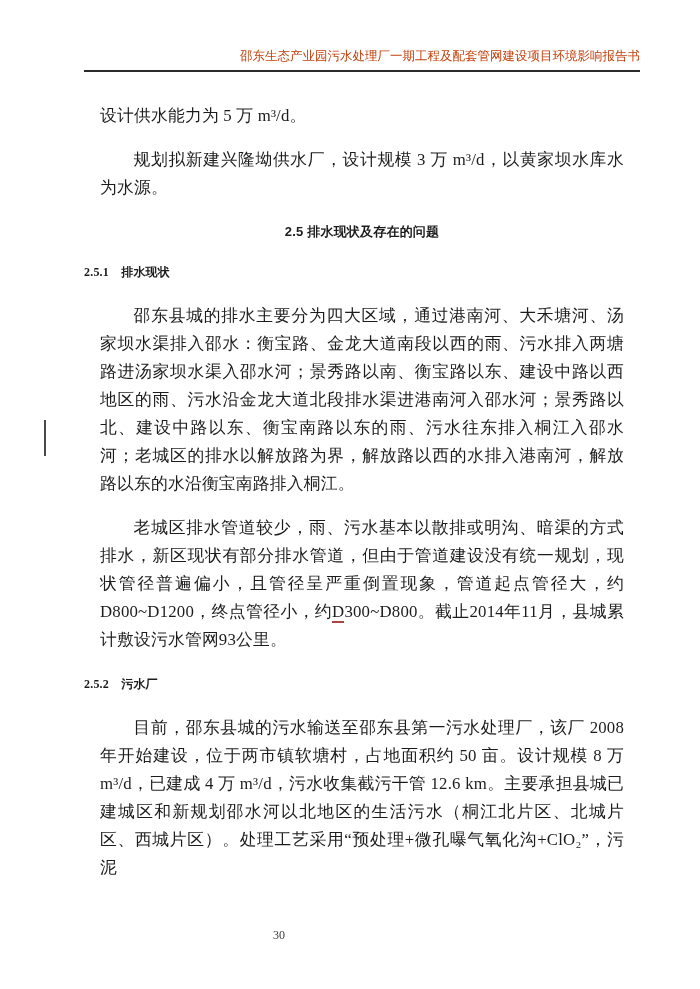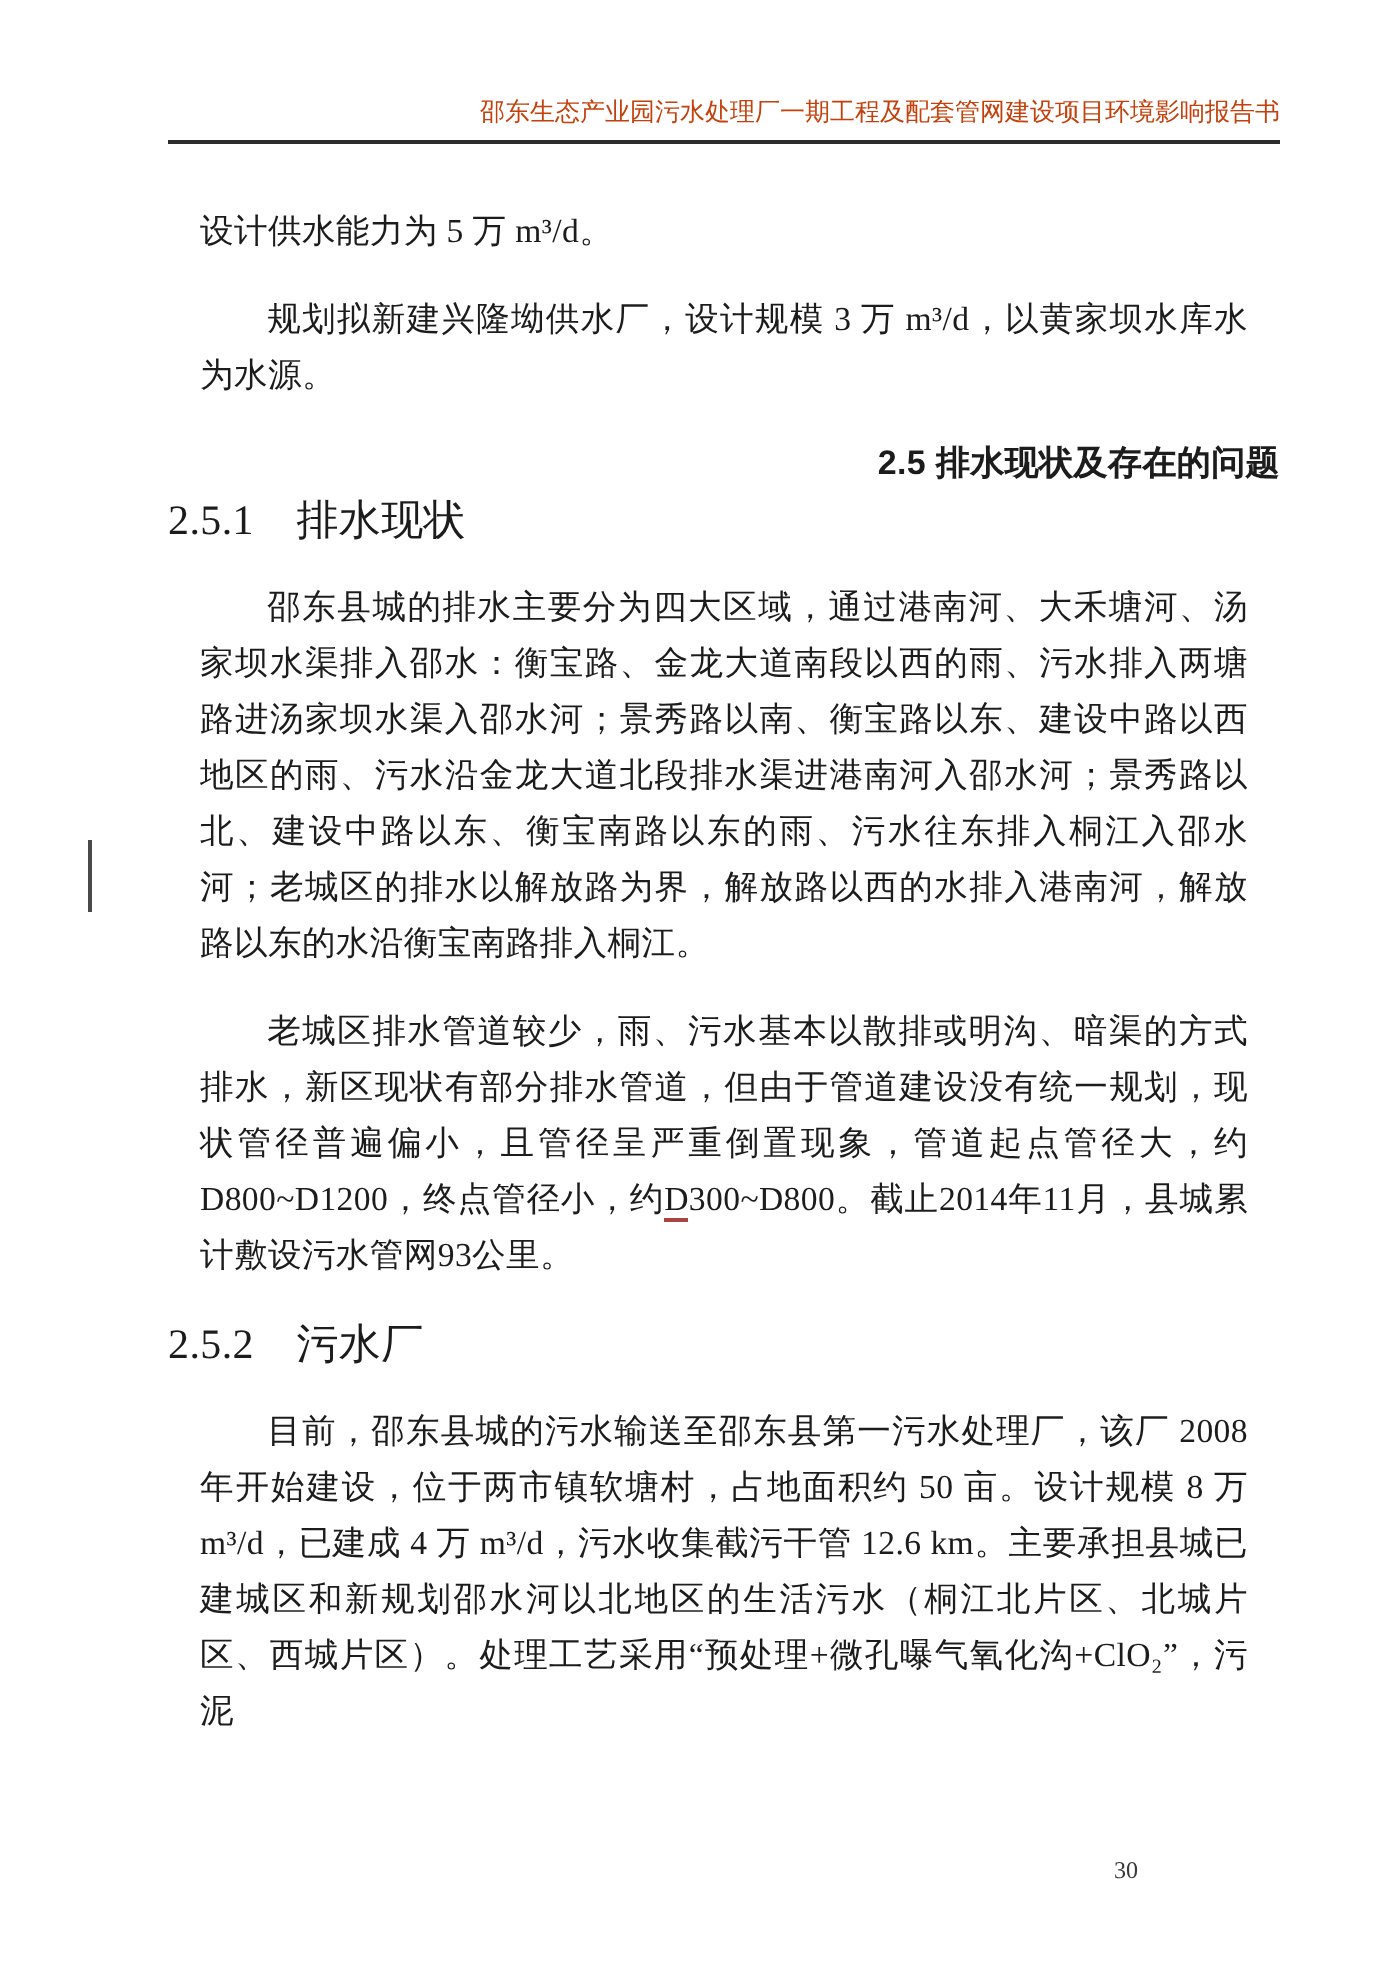--- a/index.html
+++ b/index.html
@@ -22,44 +22,44 @@
   }
   .content{
     position:absolute;left:84px;top:86px;width:556px;
     font-size:16.8px;line-height:28px;
     text-align:justify;
     letter-spacing:0.2px;
   }
   .content p{margin:16px;text-indent:2em;}
   .content p.no-indent{text-indent:0;}
   .h25{
-    margin:0;
+    margin:12px;
     font-family:"Liberation Sans","DejaVu Sans",sans-serif;
     font-weight:700;
-    font-size:17px;line-height:28px;
-    text-align:right;
+    font-size:13px;line-height:28px;
+    text-align:center;
   }
   .h251{
     margin:0;
-    font-weight:400;
-    font-size:21px;line-height:28px;
+    font-weight:700;
+    font-size:12px;line-height:28px;
     text-align:left;
   }
   .mark-d{
     border-bottom:2px solid #a84442;
   }
   .revision-bar{
     position:absolute;
     left:44px;top:420px;
     width:2px;height:36px;
     background:#4a4a4a;
   }
   .page-number{
-    position:absolute;left:11px;top:927px;width:558px;
-    text-align:right;
+    position:absolute;left:0;top:927px;width:558px;
+    text-align:center;
     font-size:12px;line-height:16px;
     color:#3a3a3a;
   }
 </style>
 </head>
 <body>
 
 <div class="page">
 
   <div class="running-header">

